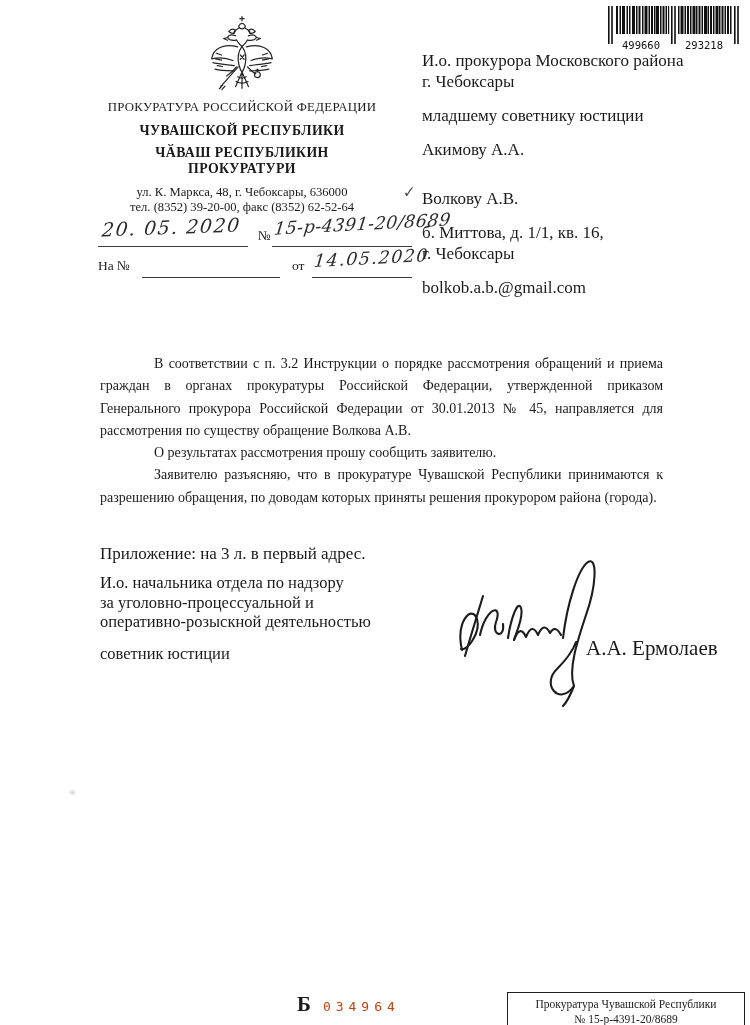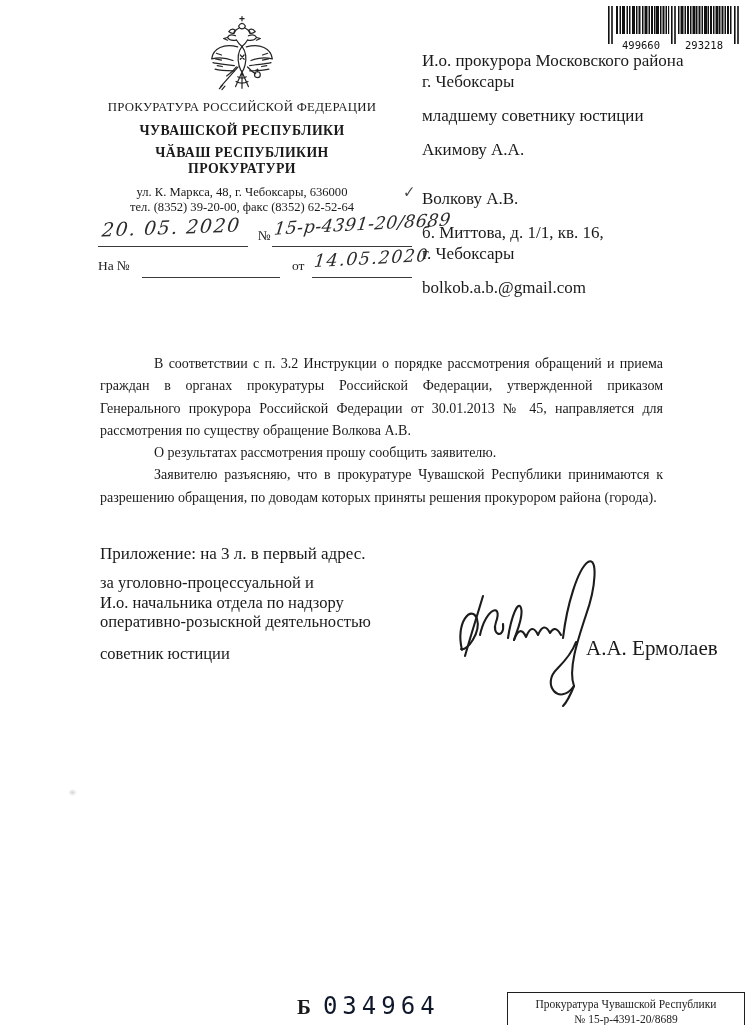--- a/index.html
+++ b/index.html
@@ -51,21 +51,21 @@
   .attachment{position:absolute;left:100px;top:544px;font-size:17px;}
   
   .sig-pos{position:absolute;left:100px;top:573px;width:340px;font-size:16.5px;}
   .sig-pos p{margin:0;line-height:19.5px;}
   .sig-rank{margin-top:12px !important;}
   .sig-svg{position:absolute;left:450px;top:556px;}
   .sig-name{position:absolute;left:586px;top:636px;font-size:21px;white-space:nowrap;}
   
   .serial{position:absolute;left:297px;top:992px;display:flex;align-items:baseline;}
   .serial-letter{font-weight:bold;font-size:21px;letter-spacing:1px;}
-  .serial-digits{margin-left:11px;font-family:"DejaVu Sans Mono",monospace;font-size:24px;letter-spacing:5px;color:#0f172a;}
+  .serial-digits{margin-left:11px;font-family:"DejaVu Sans Mono",monospace;font-size:13px;letter-spacing:5px;color:#c2410c;}
   .stamp{
     position:absolute;left:507px;top:992px;width:238px;height:44px;
     border:1.5px solid #1f1f1f;
     box-sizing:border-box;
     text-align:center;
     padding-top:4px;
     font-size:11.5px;line-height:15px;
     color:#222;
   }
   .smudge{
@@ -213,22 +213,22 @@
   </div>
 
   <div class="body-text">
     <p>В соответствии с п. 3.2 Инструкции о порядке рассмотрения обращений и приема граждан в органах прокуратуры Российской Федерации, утвержденной приказом Генерального прокурора Российской Федерации от 30.01.2013 № 45, направляется для рассмотрения по существу обращение Волкова А.В.</p>
     <p>О результатах рассмотрения прошу сообщить заявителю.</p>
     <p>Заявителю разъясняю, что в прокуратуре Чувашской Республики принимаются к разрешению обращения, по доводам которых приняты решения прокурором района (города).</p>
   </div>
   <div class="attachment">Приложение: на 3 л. в первый адрес.</div>
 
   <div class="sig-pos">
+    <p>И.о. начальника отдела по надзору</p>
     <p>за уголовно-процессуальной и</p>
-    <p>И.о. начальника отдела по надзору</p>
     <p>оперативно-розыскной деятельностью</p>
     <p class="sig-rank">советник юстиции</p>
   </div>
 
   <svg class="sig-svg" width="180" height="158" viewBox="0 0 180 158" fill="none" stroke="#1c1c1c" stroke-width="2.1" stroke-linecap="round" stroke-linejoin="round">
     <path d="M12 94 C5 66 22 48 27 63 C31 76 17 96 11 93"></path>
     <path d="M33 40 C27 60 20 82 15 100"></path>
     <path d="M30 79 C36 51 53 47 46 66 C41 80 55 83 53 68"></path>
     <path d="M58 82 C61 62 68 43 71 52 C74 61 66 77 64 84"></path>
     <path d="M64 84 Q70 68 76 81 Q82 66 88 79 Q94 65 100 77 Q105 68 111 79"></path>

